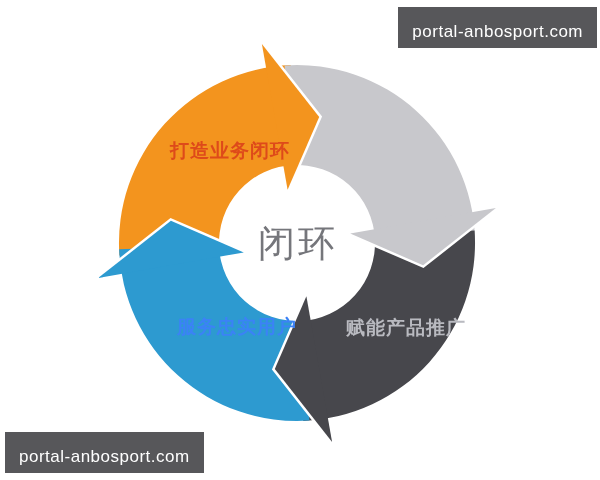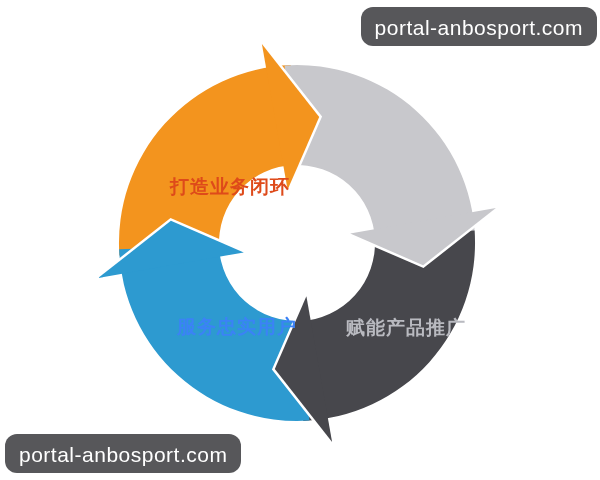--- a/index.html
+++ b/index.html
@@ -5,25 +5,24 @@
   html,body{margin:0;padding:0;}
   body{
     width:600px;height:480px;position:relative;overflow:hidden;
     background:#ffffff;
     font-family:"Liberation Sans","DejaVu Sans",sans-serif;
   }
   .page{position:absolute;inset:0;}
   svg.cycle{position:absolute;left:0;top:0;}
   .watermark{
     position:absolute;
-    padding:9px 14px 6px 14px;
-    font-size:21px;
+    padding:15px 14px 6px 14px;
+    font-size:17px;
     letter-spacing:0.5px;
     white-space:nowrap;
-    border-radius:12px;
   }
   .watermark.top-right{top:7px;right:3px;}
   .watermark.bottom-left{bottom:7px;left:5px;}
   .seg-label{
     position:absolute;
     transform:translate(-50%,-50%);
     font-size:19px;
     font-weight:bold;
     letter-spacing:1px;
     white-space:nowrap;
@@ -51,27 +50,28 @@
       <path d="M287.6,189.8 L319.2,116.9 L261.9,44.1" fill="none" stroke="#ffffff" stroke-width="5" stroke-linejoin="miter"></path>
       <path d="M287.6,189.8 L319.2,116.9 L261.9,44.1 Z" fill="#F3941E"></path>
       <path d="M350.2,233.6 L423.1,265.2 L495.9,207.9" fill="none" stroke="#ffffff" stroke-width="5" stroke-linejoin="miter"></path>
       <path d="M350.2,233.6 L423.1,265.2 L495.9,207.9 Z" fill="#C8C8CC"></path>
       <path d="M306.4,296.2 L274.8,369.1 L332.1,441.9" fill="none" stroke="#ffffff" stroke-width="5" stroke-linejoin="miter"></path>
       <path d="M306.4,296.2 L274.8,369.1 L332.1,441.9 Z" fill="#47474C"></path>
       <path d="M243.8,252.4 L170.9,220.8 L98.1,278.1" fill="none" stroke="#ffffff" stroke-width="5" stroke-linejoin="miter"></path>
       <path d="M243.8,252.4 L170.9,220.8 L98.1,278.1 Z" fill="#2D9AD0"></path>
     </svg>
 
-  <div class="seg-label" style="left: 230px; top: 151px; color: rgb(222, 74, 26); margin-top: 36px;">打造业务闭环</div>
+  <div class="seg-label" style="left: 230px; top: 151px; color: rgb(222, 74, 26);">打造业务闭环</div>
 
 
   <div class="seg-label" style="left: 406px; top: 328px; color: rgb(185, 186, 192);">赋能产品推广</div>
 
   <div class="seg-label" style="left: 237px; top: 327px; color: #3b82f6;">服务忠实用户</div>
 
   <div class="center-label" style="left: 298px; top: 243px; color: rgb(117, 118, 123);">
+    <div>闭环</div>
   </div>
 
   <div class="watermark top-right" style="background: rgb(87, 87, 90); color: rgb(255, 255, 255);">portal-anbosport.com</div>
 
   <div class="watermark bottom-left" style="background: rgb(87, 87, 90); color: rgb(255, 255, 255);">portal-anbosport.com</div>
 
 </div>
 
 </body></html>

